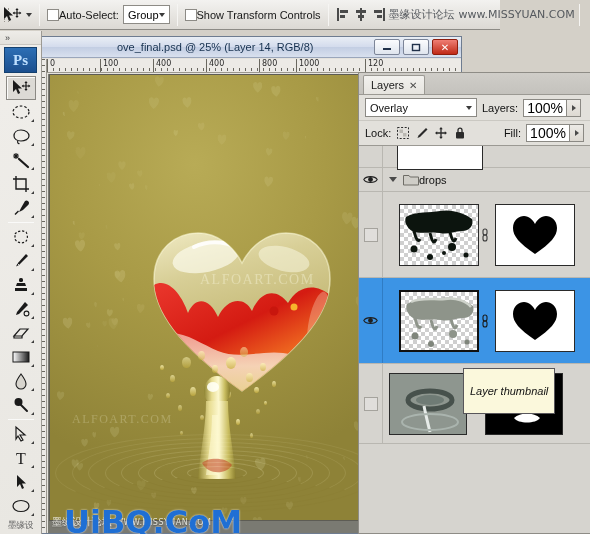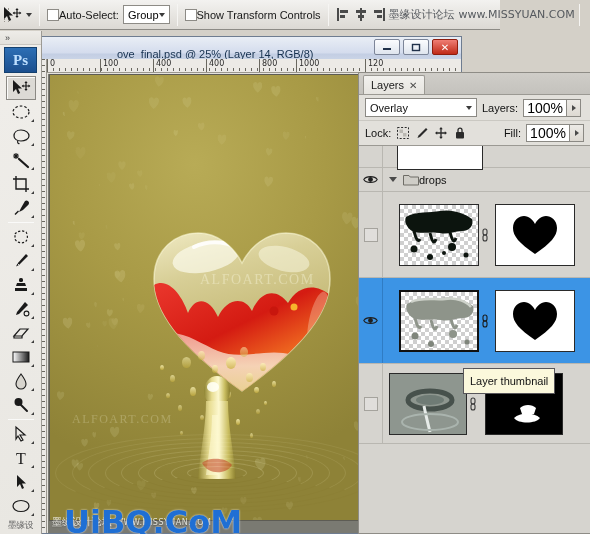--- a/index.html
+++ b/index.html
@@ -98,21 +98,21 @@
     letter-spacing: -0.5px; white-space: nowrap; overflow: hidden;
   }
 
   
   .doc-window {
     position: absolute; left: 32px; top: 36px; width: 430px; height: 498px;
     background: #e4e2dd; border: 1px solid #6e7c90;
     z-index: 2; overflow: hidden;
   }
   .doc-title {
-    height: 34px;
+    height: 21px;
     background: linear-gradient(to bottom,#e9eef5 0%,#d4dced 48%,#c3ceE3 52%,#d8e0ee 100%);
     border-bottom: 1px solid #9aa6bb;
     display: flex; align-items: center; padding-left: 84px;
     color: #16314f; font-size: 11px; position: relative;
   }
   .win-btns { position: absolute; right: 3px; top: 2px; display: flex; gap: 3px; }
   .win-btn {
     width: 26px; height: 16px; border: 1px solid #7c8598; border-radius: 2px;
     background: linear-gradient(to bottom,#fbfcfe,#dfe5ee);
     display: flex; align-items: center; justify-content: center;
@@ -251,22 +251,23 @@
   }
   .thumb.solidblack { background: #000; background-image: none; }
   .layer-name { font-size: 11px; color: #111; margin-left: 0; white-space: nowrap; }
   .group-row {
     display: flex; align-items: center; height: 24px;
     border-bottom: 1px solid #b9b7b1; background: #d6d4cf;
   }
   .folder-ico { width: 16px; height: 13px; position: relative; flex: none; }
   .tooltip {
     position: absolute; background: #fbf8dc; border: 1px solid #58565a;
-    color: #111; font-size: 11px; padding: 6px 6px; white-space: nowrap;
+    color: #111; font-size: 11px; padding: 16px 6px; white-space: nowrap;
     z-index: 30;
+    font-style: italic;
   }
   .panel-wm {
     position: absolute; font-family: "DejaVu Sans", sans-serif;
     font-weight: bold; color: #1f6fd4; white-space: nowrap;
     text-shadow: 0 0 2px rgba(255,255,255,0.9);
     letter-spacing: 0px; z-index: 25;
   }
   .uibq-big { font-size: 32px; left: 60px; top: 480px; }
 </style>
 </head>

